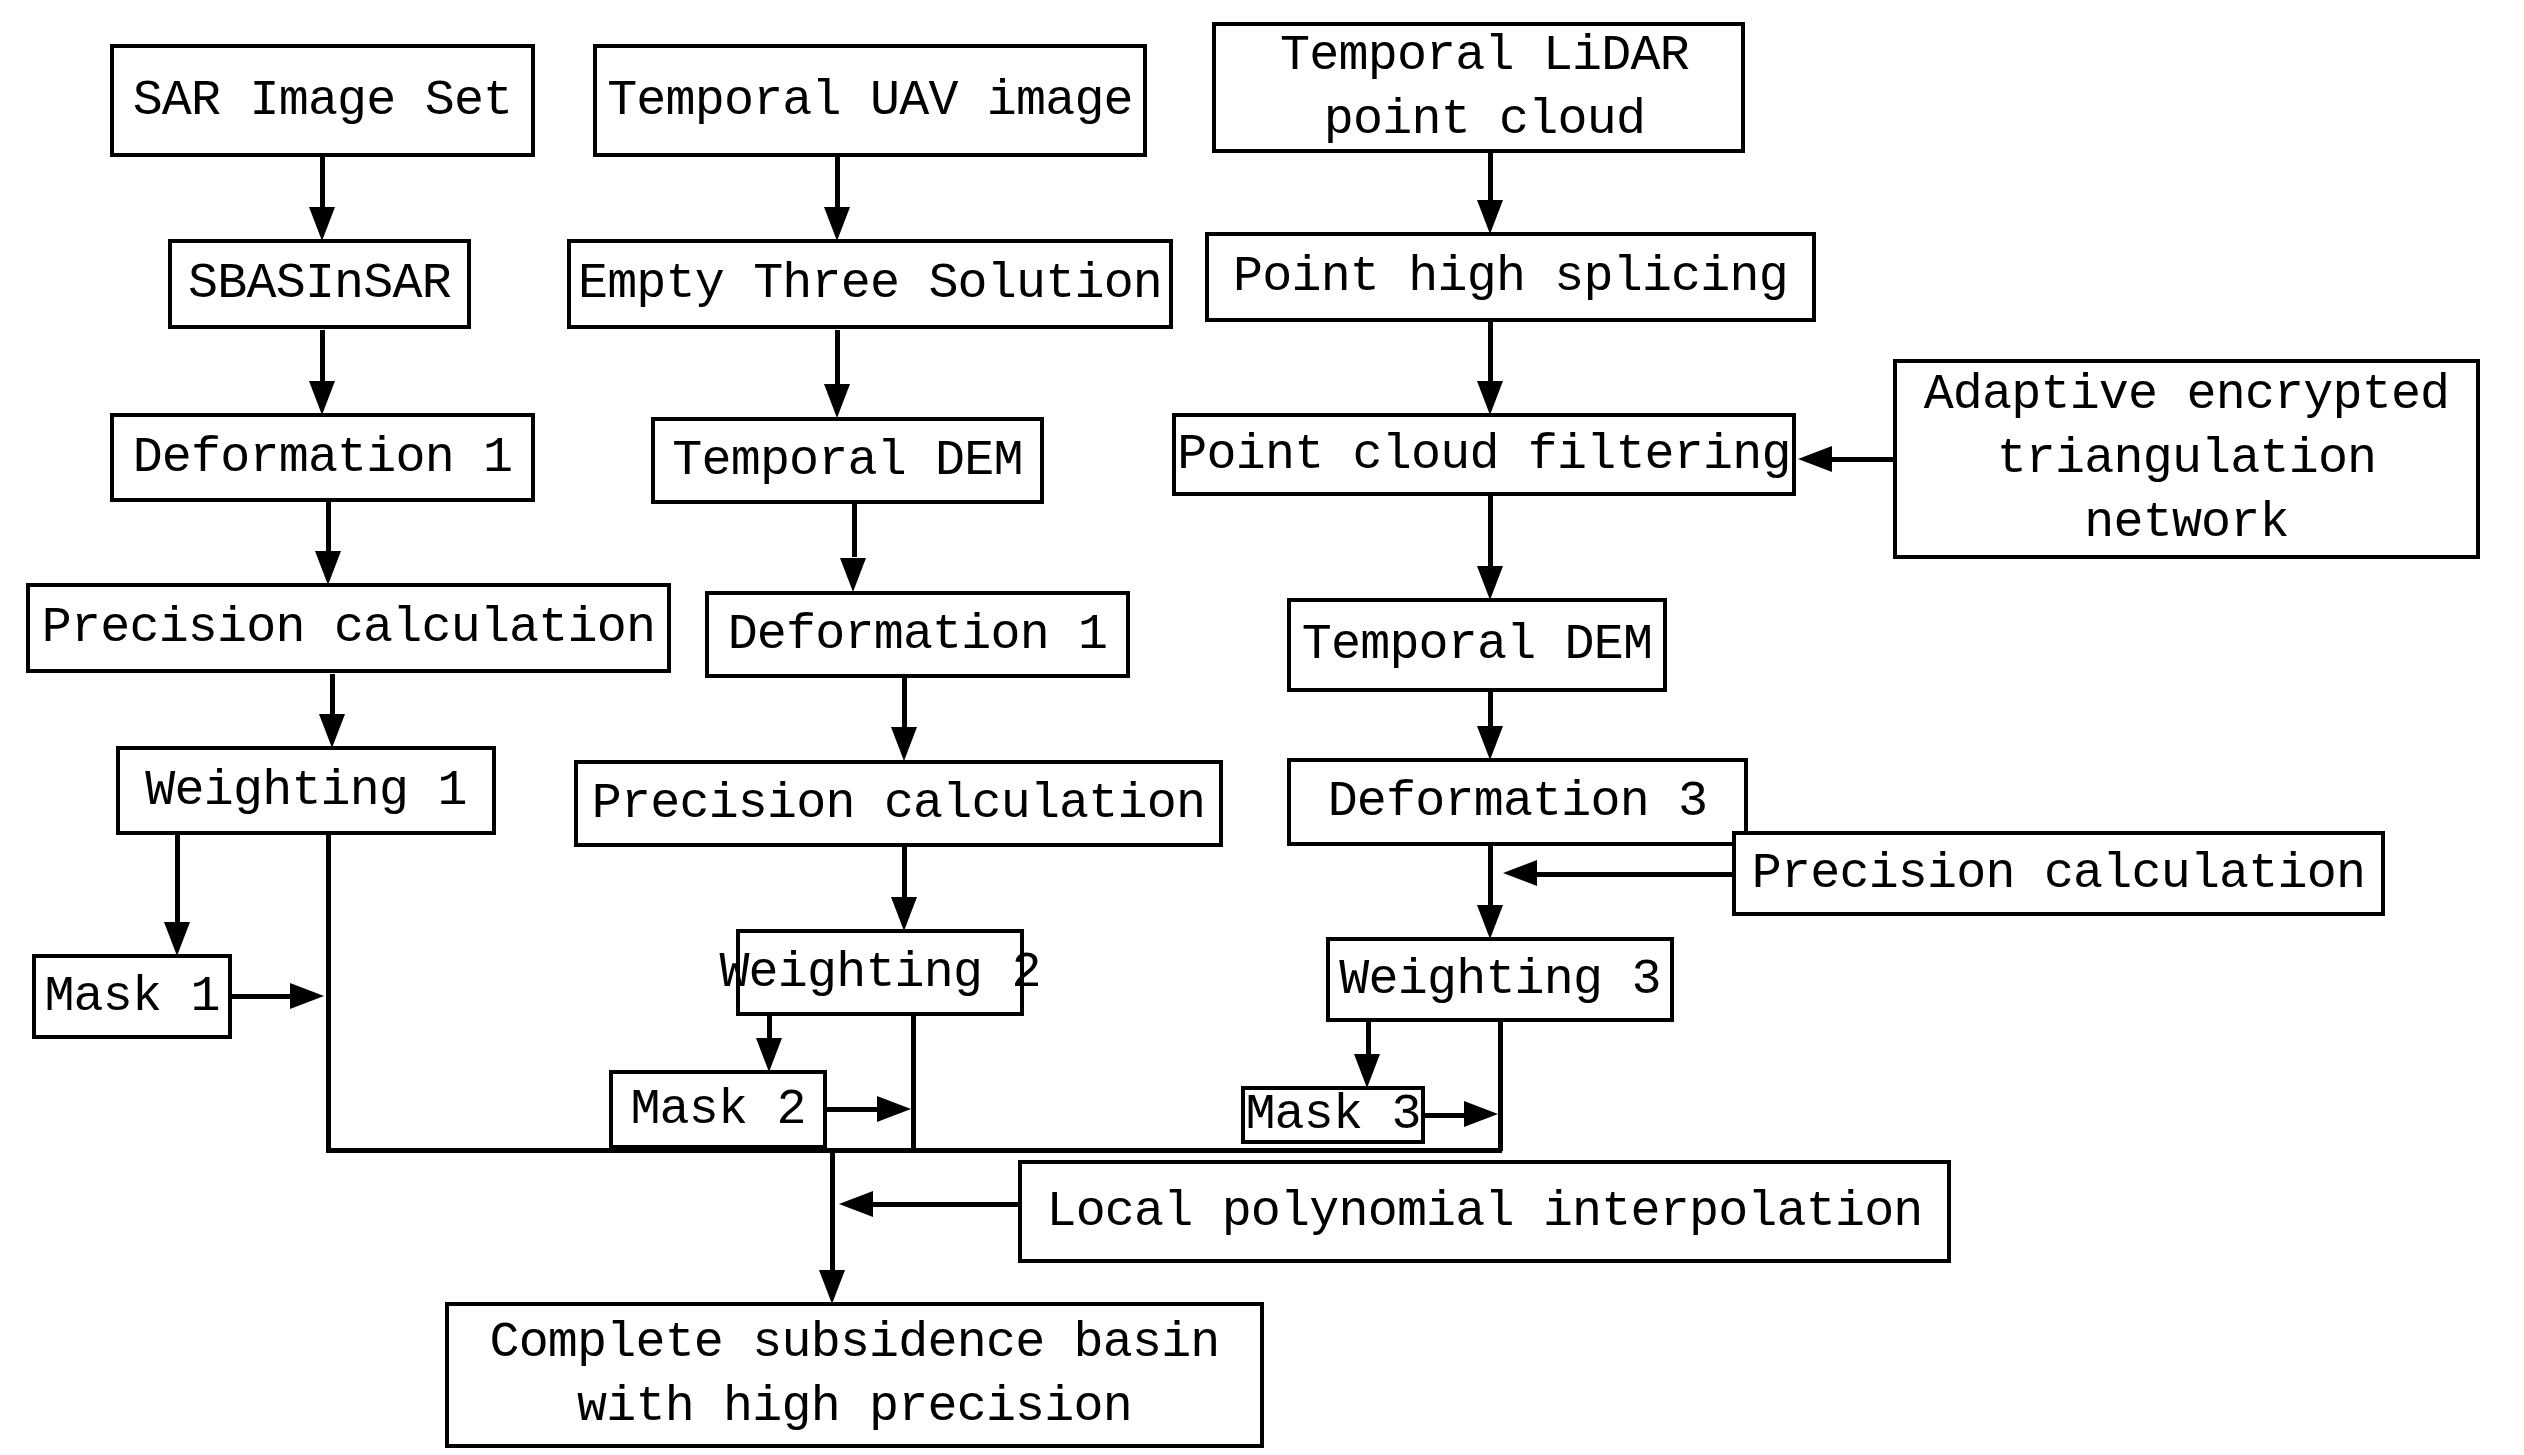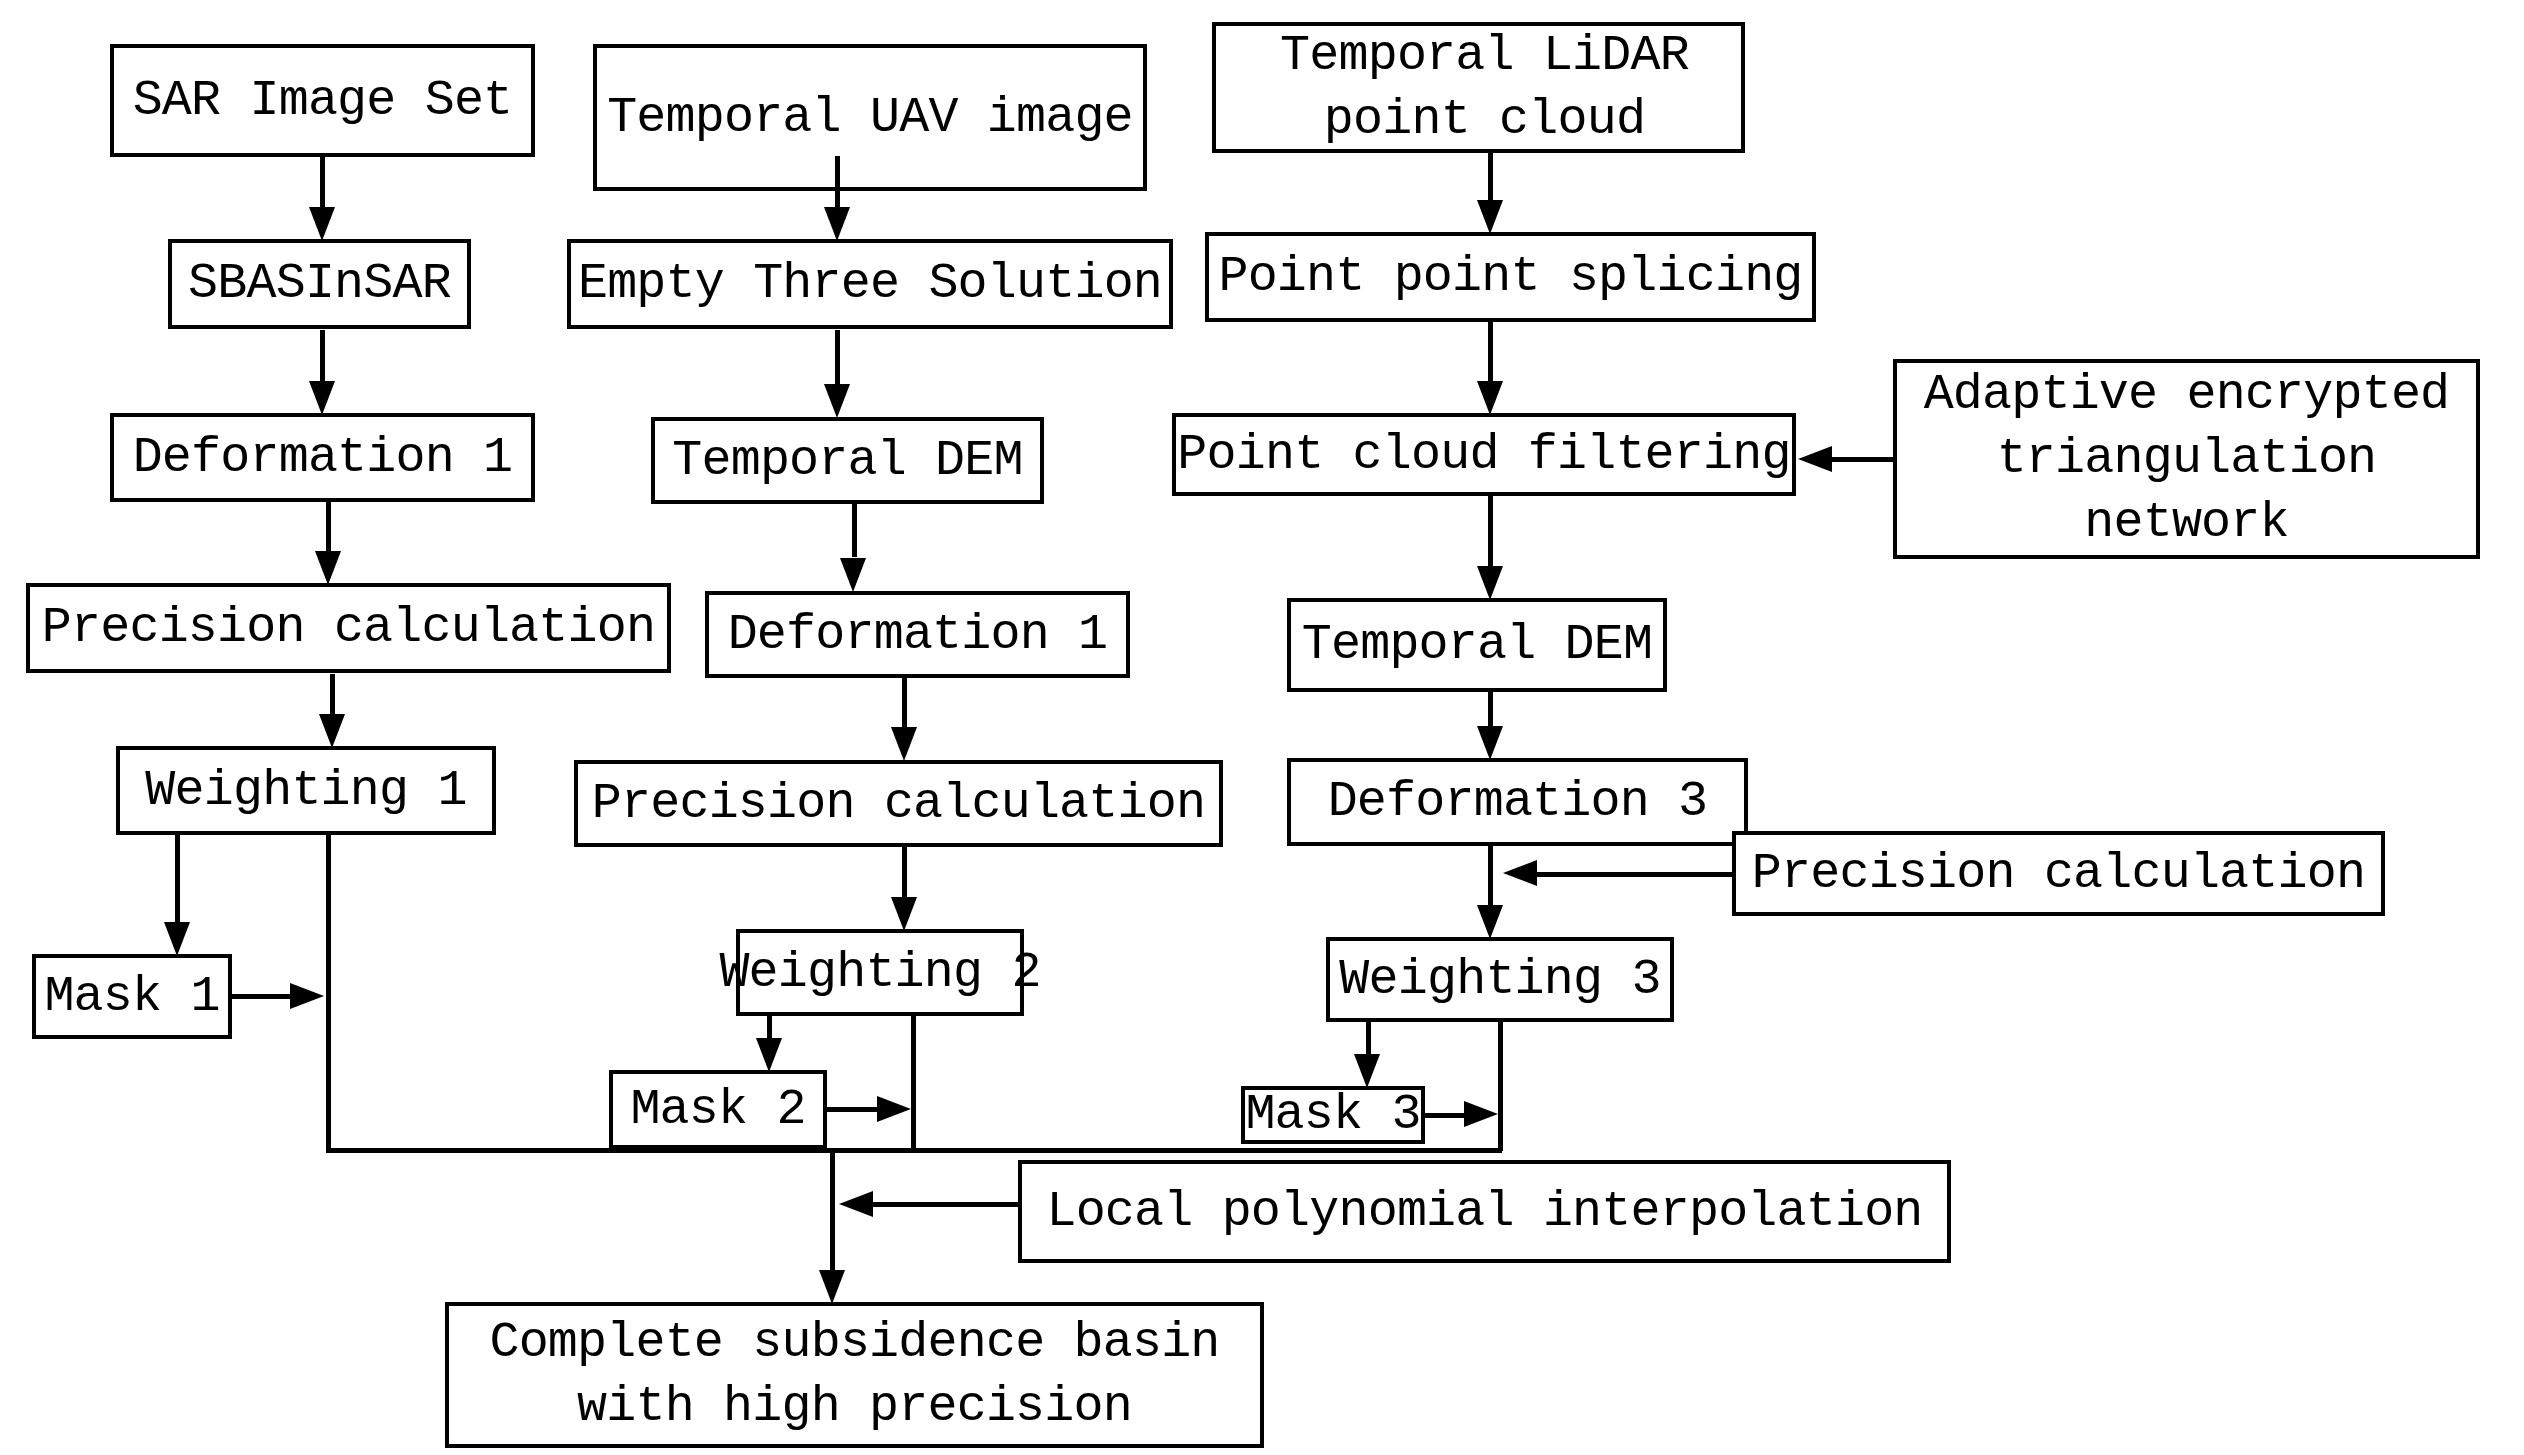--- a/index.html
+++ b/index.html
@@ -70,21 +70,21 @@
     </div>
     <div class="node" style="left: 26px; top: 583px; width: 645px; height: 90px;">
       <span>Precision calculation</span>
     </div>
     <div class="node" style="left: 116px; top: 746px; width: 380px; height: 89px;">
       <span>Weighting 1</span>
     </div>
     <div class="node" style="left: 32px; top: 954px; width: 200px; height: 85px;">
       <span>Mask 1</span>
     </div>
-    <div class="node" style="left: 593px; top: 44px; width: 554px; height: 147px;">
+    <div class="node" style="left: 593px; top: 44px; width: 554px; height: 113px;">
       <span>Temporal UAV image</span>
     </div>
     <div class="node" style="left: 567px; top: 239px; width: 606px; height: 90px;">
       <span>Empty Three Solution</span>
     </div>
     <div class="node" style="left: 651px; top: 417px; width: 393px; height: 87px;">
       <span>Temporal DEM</span>
     </div>
     <div class="node" style="left: 705px; top: 591px; width: 425px; height: 87px;">
       <span>Deformation 1</span>
@@ -96,21 +96,21 @@
       <span>Weighting 2</span>
     </div>
     <div class="node" style="left: 609px; top: 1070px; width: 218px; height: 79px;">
       <span>Mask 2</span>
     </div>
     <div class="node" style="left: 1212px; top: 22px; width: 533px; height: 131px; padding-left: 12px;">
       <div>Temporal LiDAR</div>
       <div>point cloud</div>
     </div>
     <div class="node" style="left: 1205px; top: 232px; width: 611px; height: 90px;">
-      <span>Point point splicing</span>
+      <span>Point high splicing</span>
     </div>
     <div class="node" style="left: 1172px; top: 413px; width: 624px; height: 83px;">
       <span>Point cloud filtering</span>
     </div>
     <div class="node" style="left: 1287px; top: 598px; width: 380px; height: 94px;">
       <span>Temporal DEM</span>
     </div>
     <div class="node" style="left: 1287px; top: 758px; width: 461px; height: 88px;">
       <span>Deformation 3</span>
     </div>

